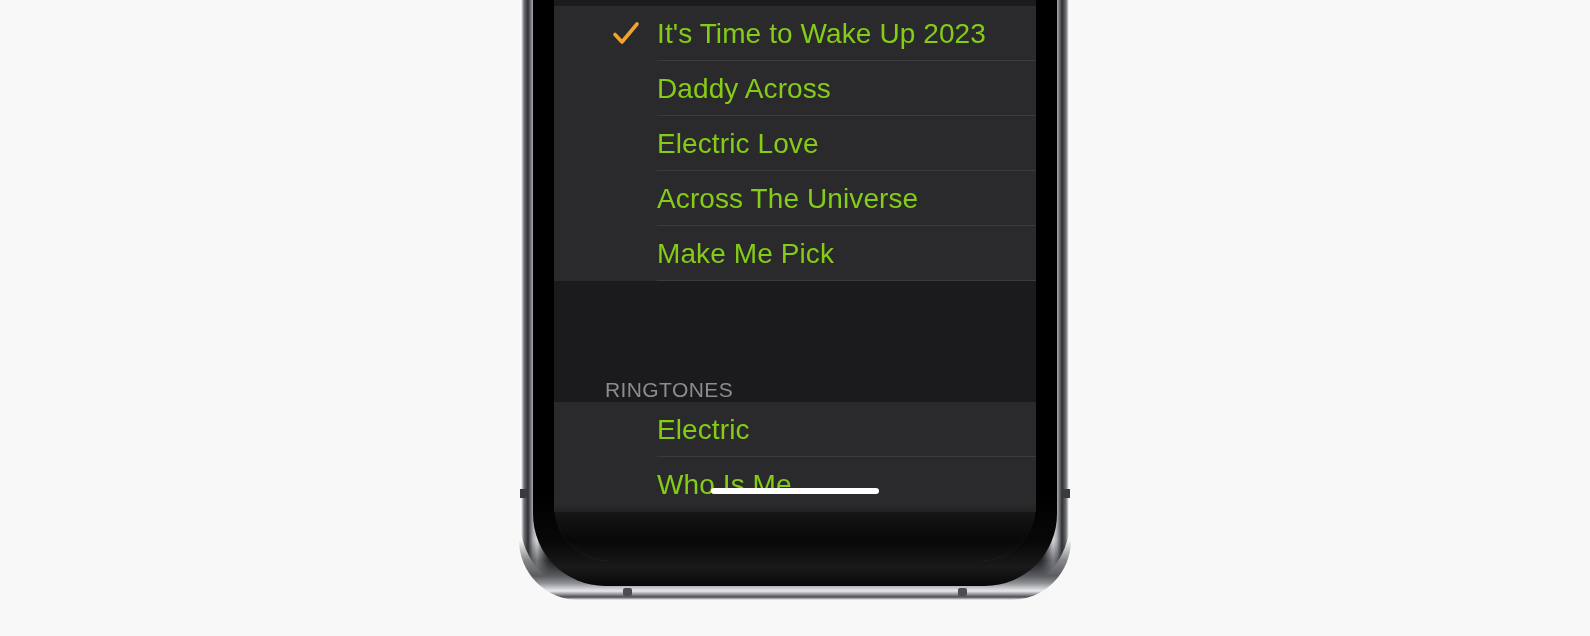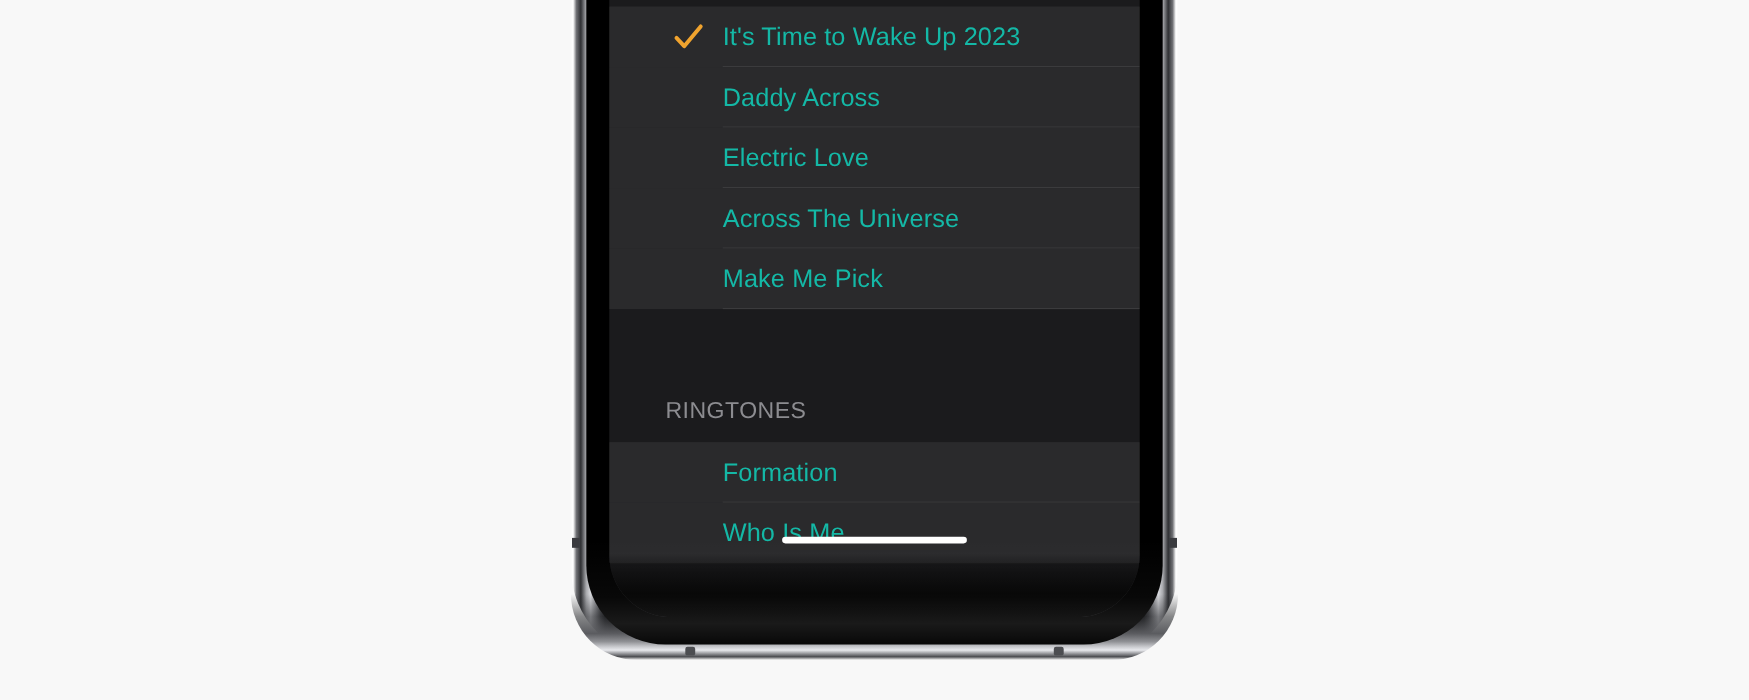--- a/index.html
+++ b/index.html
@@ -153,41 +153,41 @@
     background: #1b1b1d;
     color: #8c8c90;
     font-size: 21px;
     letter-spacing: 0.4px;
     padding: 0 0 0 51px;
     display: flex;
     align-items: flex-end;
     box-sizing: border-box;
   }
   .section-header.songs     { height: 66px; padding-bottom: 16px; }
-  .section-header.ringtones { height: 92px; padding-bottom: 16px; }
+  .section-header.ringtones { height: 92px; }
 
   
   .group-gap {
     height: 29px;
     background: #1b1b1d;
   }
 
   
   .group { background: #2a2a2c; }
   .row {
     position: relative;
     height: 55px;
     display: flex;
     align-items: center;
     background: #2a2a2c;
     box-sizing: border-box;
   }
   .row-label {
-    color: #14b8a6;
-    font-size: 23px;
+    color: #84cc16;
+    font-size: 28px;
     line-height: 1;
     padding-left: 103px;
     letter-spacing: 0.1px;
     white-space: nowrap;
   }
   
   .row::after {
     content: "";
     position: absolute;
     left: 103px;
@@ -299,21 +299,21 @@
 
       </div>
 
       <div class="group-gap"></div>
 
       <div class="section-header ringtones">RINGTONES</div>
 
       <div class="group">
 
         <div class="row">
-          <span class="row-label">Formation</span>
+          <span class="row-label">Electric</span>
         </div>
 
         <div class="row no-sep">
           <span class="row-label">Who Is Me</span>
         </div>
 
       </div>
 
     </div>
 

